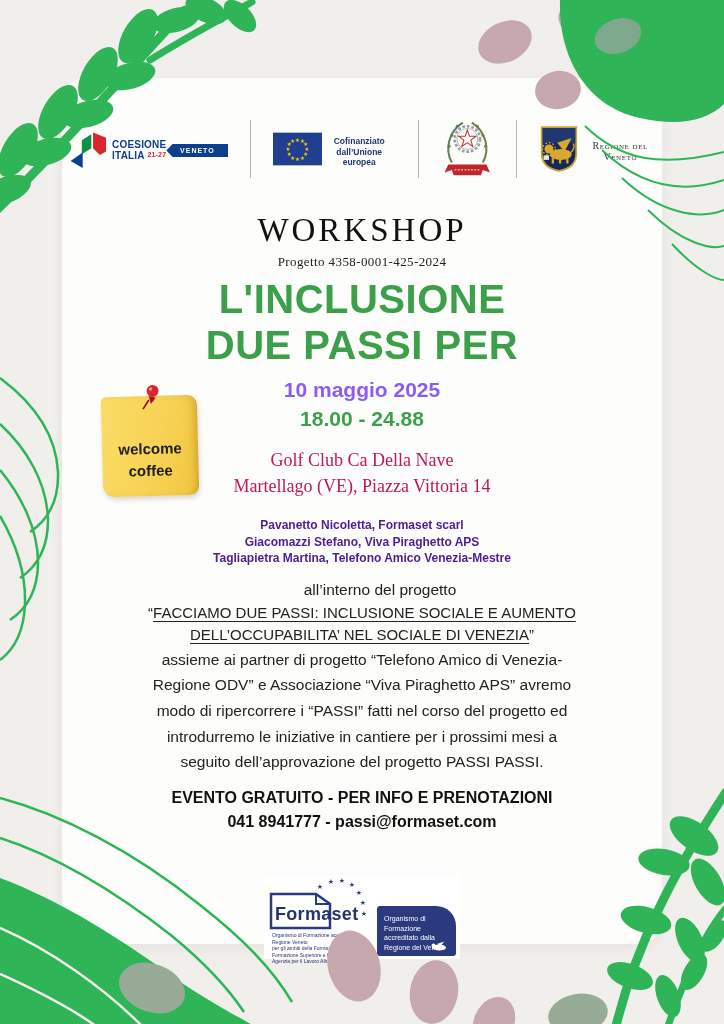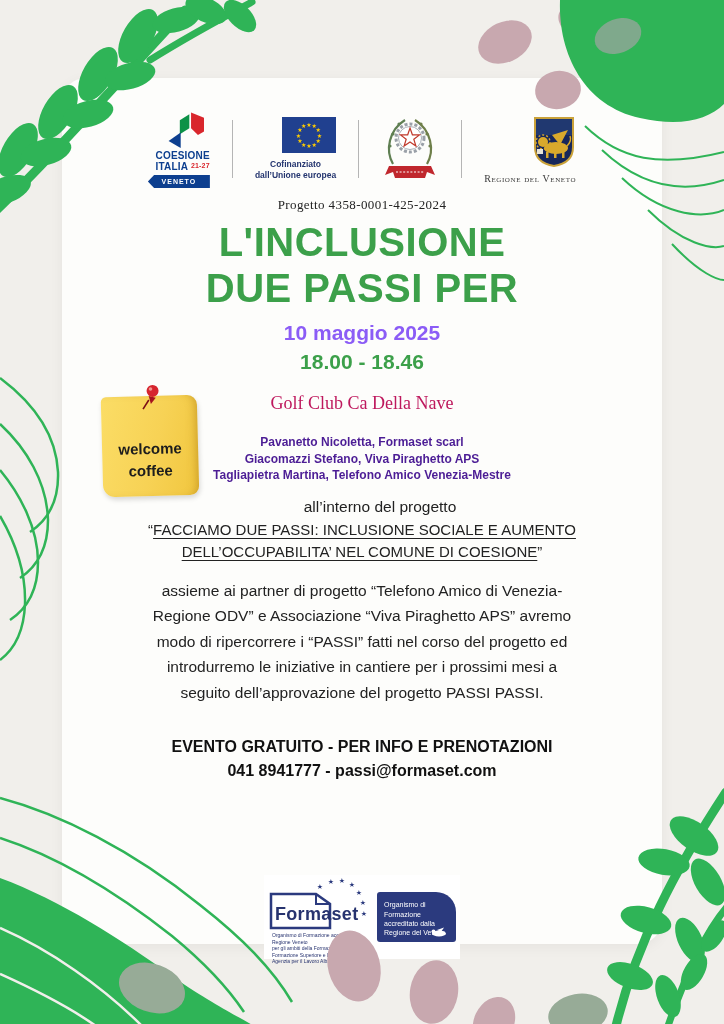--- a/index.html
+++ b/index.html
@@ -12,57 +12,57 @@
   
   .card{
     position:absolute;left:62px;top:78px;width:600px;height:866px;
     background:#fdfdfb;border-radius:24px;
     box-shadow:0 3px 14px rgba(0,0,0,.05);
     text-align:center;z-index:1;
   }
   
   .logos-row{display:flex;justify-content:center;align-items:center;gap:22px;margin-top:28px;height:86px;}
   .logo-divider{width:1px;height:58px;background:#b5b5b5;}
-  .logo-block{display:flex;flex-direction:column;align-items:flex-end;justify-content:center;}
+  .logo-block{display:flex;flex-direction:row;align-items:center;justify-content:center;}
   .coesione-text{font-weight:700;color:#0d3f8f;font-size:10px;line-height:1.1;letter-spacing:.2px;margin-top:2px;}
   .coesione-years{color:#d9262c;font-size:7px;vertical-align:2px;}
   .coesione-ribbon{
     margin-top:3px;width:62px;height:13px;background:#0d3f8f;color:#fff;
     font-size:7px;font-weight:700;line-height:13px;letter-spacing:1px;
     clip-path:polygon(0 50%,10% 0,100% 0,100% 100%,10% 100%);
   }
   .eu-caption{margin-top:6px;font-size:8.5px;font-weight:700;color:#24356f;line-height:1.25;}
   .veneto-caption{margin-top:4px;font-family:"Liberation Serif",serif;font-variant:small-caps;font-size:10px;letter-spacing:.6px;color:#3a3a3a;}
   
   .workshop{margin-top:20px;font-family:"Liberation Serif",serif;font-weight:500;font-size:33px;letter-spacing:3px;color:#111;}
   .project-code{margin-top:5px;font-family:"Liberation Serif",serif;font-size:13px;letter-spacing:.4px;color:#222;}
   .main-title{margin-top:6px;font-weight:700;font-size:40px;line-height:1.15;color:#3ca04a;letter-spacing:.5px;}
   .event-date{margin-top:10px;font-weight:700;font-size:21px;color:#8b5cf6;}
   .event-time{margin-top:5px;font-weight:700;font-size:21px;color:#3ca04a;}
   .venue{margin-top:16px;font-family:"Liberation Serif",serif;font-size:18px;line-height:1.45;color:#be185d;}
   .speakers{margin-top:18px;font-weight:700;font-size:12px;line-height:1.38;color:#4c1d95;}
   .intro{margin-top:14px;font-size:15.5px;color:#222;padding-left:36px;}
   .ptitle{margin-top:3px;font-size:15px;line-height:1.5;color:#222;}
   .u{text-decoration:underline;text-underline-offset:3px;}
-  .desc{margin-top:14px;font-size:15.5px;line-height:1.65;color:#222;}
-  .footer-info{margin-top:32px;font-weight:700;font-size:16px;color:#111;}
+  .desc{margin-top:0;font-size:15.5px;line-height:1.65;color:#222;}
+  .footer-info{margin-top:14px;font-weight:700;font-size:16px;color:#111;}
   .footer-contact{margin-top:6px;font-weight:700;font-size:16px;color:#111;}
   
   .sticky{
     position:absolute;left:40px;top:318px;width:96px;height:100px;
     background:linear-gradient(105deg,#fbdd66 0%,#f7d255 55%,#f1c63e 100%);
     border-radius:5px 10px 9px 12px;transform:rotate(-1.5deg);
     box-shadow:inset -7px 0 9px -5px rgba(170,120,15,.5),1px 3px 5px rgba(0,0,0,.15);
   }
   .sticky-text{padding-top:42px;font-weight:700;font-size:15px;line-height:1.45;color:#1d1d1d;}
   .pin{position:absolute;top:-13px;left:38px;}
   
   .formaset{
     position:absolute;left:50%;bottom:-15px;transform:translateX(-50%);
-    display:flex;gap:9px;align-items:center;background:#fff;padding:3px 4px;
+    display:flex;gap:9px;align-items:flex-end;background:#fff;padding:3px 4px;
   }
   .fs-left{position:relative;width:100px;height:78px;text-align:left;}
   .fs-brand{position:absolute;left:7px;top:26px;width:92px;font-weight:700;font-size:18px;letter-spacing:.3px;color:#27336f;}
   .fs-fineprint{position:absolute;left:4px;top:54px;width:96px;font-size:5px;line-height:1.3;color:#27336f;}
   .fs-badge{
     width:66px;background:#2b3a7e;border-radius:3px 20px 3px 3px;color:#fff;
     font-size:7px;line-height:1.35;text-align:left;padding:8px 6px 4px 7px;position:relative;
   }
   .fs-lion{position:absolute;right:8px;bottom:5px;}
   
@@ -147,42 +147,44 @@
             <rect x="30" y="37" width="2.5" height="6"></rect>
         </g>
         <circle cx="11" cy="27" r="7" fill="none" stroke="#d9a92c" stroke-width="1.4" stroke-dasharray="2 2"></circle>
         <path d="M35,31 Q40,26 38,21" stroke="#d9a92c" stroke-width="1.5" fill="none"></path>
         <rect x="5" y="34" width="6" height="5" fill="#e8e4d8"></rect>
       </svg>
       <div class="veneto-caption">Regione del Veneto</div>
     </div>
   </div>
 
+  <div class="workshop">WORKSHOP</div>
   <div class="project-code">Progetto 4358-0001-425-2024</div>
   <div class="main-title">
     <div>L'INCLUSIONE</div>
     <div>DUE PASSI PER</div>
   </div>
 
   <div class="event-date">10 maggio 2025</div>
-  <div class="event-time">18.00 - 18.46</div>
+  <div class="event-time">18.00 - 24.88</div>
   <div class="venue">
     <div>Golf Club Ca Della Nave</div>
+    <div>Martellago (VE), Piazza Vittoria 14</div>
   </div>
 
   <div class="speakers">
     <div>Pavanetto Nicoletta, Formaset scarl</div>
     <div>Giacomazzi Stefano, Viva Piraghetto APS</div>
     <div>Tagliapietra Martina, Telefono Amico Venezia-Mestre</div>
   </div>
 
   <div class="intro">all’interno del progetto</div>
   <div class="ptitle">
     <span>“</span><span class="u">FACCIAMO DUE PASSI: INCLUSIONE SOCIALE E AUMENTO</span><br>
-    <span class="u">DELL’OCCUPABILITA’ NEL COMUNE DI COESIONE</span><span>”</span>
+    <span class="u">DELL’OCCUPABILITA’ NEL SOCIALE DI VENEZIA</span><span>”</span>
   </div>
 
   <div class="desc">
     <div>assieme ai partner di progetto “Telefono Amico di Venezia-</div>
     <div>Regione ODV” e Associazione “Viva Piraghetto APS” avremo</div>
     <div>modo di ripercorrere i “PASSI” fatti nel corso del progetto ed</div>
     <div>introdurremo le iniziative in cantiere per i prossimi mesi a</div>
     <div>seguito dell’approvazione del progetto PASSI PASSI.</div>
   </div>
 

